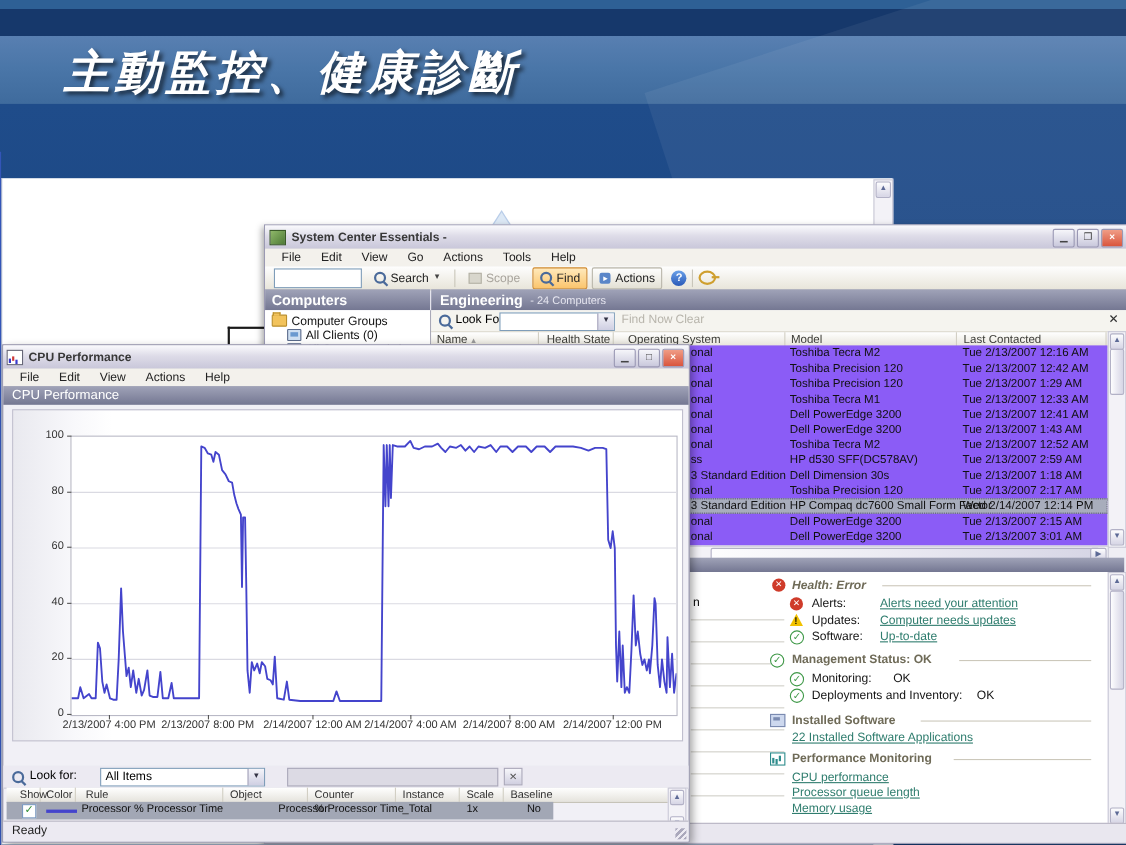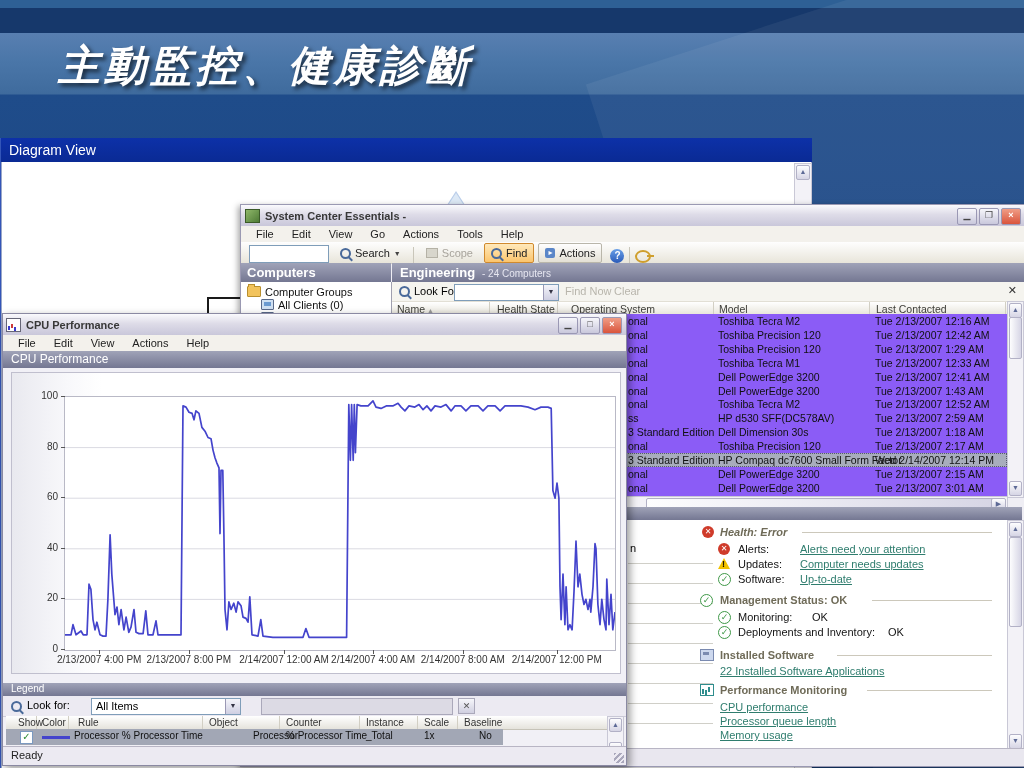--- a/index.html
+++ b/index.html
@@ -38,21 +38,21 @@
   .dg-titlebar{position:absolute;left:0;right:0;top:0;height:24px;
       background:linear-gradient(180deg,#0d31a8,#0a2a94);display:flex;align-items:center;}
   .dg-title{color:#fff;font-size:14px;margin-left:8px;}
   .dg-client{position:absolute;left:0;right:0;top:24px;bottom:0;background:#fff;
       border:1px solid #9aa7c8;border-top:none;}
   
   .win-sce{position:absolute;left:240px;top:204px;width:784px;height:561px;z-index:2;
       background:#efeef4;border:1px solid #9a99b2;box-shadow:-2px 2px 6px rgba(0,0,0,.35);}
   .sce-toolbar{position:absolute;left:0;right:0;top:37px;height:21px;
       background:linear-gradient(180deg,#fefefe,#e8e5da);border-bottom:1px solid #d3d0c4;
-      display:flex;align-items:flex-end;font-size:11px;}
+      display:flex;align-items:center;font-size:11px;}
   .tbtn{display:flex;align-items:center;gap:4px;border:1px solid transparent;padding:1px 6px;
       font-size:11px;color:#222;height:16px;}
   .tbtn.raised{border:1px solid #b9b6aa;border-radius:2px;background:linear-gradient(180deg,#fefefe,#e3e0d4);}
   .tbtn.hot{border:1px solid #d08a2e;border-radius:2px;background:linear-gradient(180deg,#ffe9bb,#fbc56d);}
   .tbtn.disabled{color:#a8a49c;}
   .vsep{width:1px;height:16px;background:#c9c6ba;margin:0 5px;}
   .mag{width:7px;height:7px;border:2px solid #4a6a9a;border-radius:50%;position:relative;display:inline-block;}
   .mag:after{content:"";position:absolute;width:5px;height:2px;background:#4a6a9a;
       transform:rotate(45deg);right:-4px;bottom:-3px;}
   .arrow-dn{font-size:7px;color:#444;}
@@ -156,23 +156,20 @@
 </style>
 </head>
 <body>
 
 <div class="stage">
   <div class="streak" style="left:620px;top:0;width:500px;height:300px;transform:rotate(-18deg);"></div>
   <div class="streak" style="left:780px;top:300px;width:420px;height:500px;transform:rotate(-30deg);"></div>
   <div class="slide-title">主動監控、健康診斷</div>
 
   <div class="win-diagram">
-    <div class="dg-titlebar">
-      <span class="dg-title">Diagram View</span>
-    </div>
     <div class="dg-client"></div>
     <div class="abs sb-track" style="left:793px;top:25px;width:16px;height:606px;">
       <div class="sb-btn" style="top:1px;">▲</div>
     </div>
     <div class="node-tri" style="left:446px;top:53px;"></div>
     <div class="conn" style="left:206px;top:159px;width:36px;height:2px;"></div>
     <div class="conn" style="left:206px;top:159px;width:2px;height:17px;"></div>
   </div>
 
   <div class="win-sce">
@@ -455,22 +452,20 @@
         <div class="xlab" style="left: 272px;">2/14/2007 12:00 AM</div>
         <div class="xtick" style="left: 272px;"></div>
         <div class="xlab" style="left: 361.1px;">2/14/2007 4:00 AM</div>
         <div class="xtick" style="left: 361.1px;"></div>
         <div class="xlab" style="left: 450.75px;">2/14/2007 8:00 AM</div>
         <div class="xtick" style="left: 450.75px;"></div>
         <div class="xlab" style="left: 544.8px;">2/14/2007 12:00 PM</div>
         <div class="xtick" style="left: 544.8px;"></div>
       </div>
 
-    <div class="legend-hd pane-hd">
-      <span>Legend</span></div>
     <div class="legend-look">
       <span class="mag" style="position:absolute;left:8px;top:5px;"></span>
       <span style="position:absolute;left:24px;top:3px;">Look for:</span>
       <span class="combo" style="left:88px;top:2px;width:148px;">
         <span style="position:absolute;left:4px;top:1px;font-size:11px;">All Items</span>
         <span class="dd">▼</span>
         </span>
       <span class="combo" style="left:258px;top:2px;width:190px;background:#dcdae4;border-color:#aaa8ba;"></span>
       <span style="position:absolute;left:455px;top:2px;width:15px;height:14px;background:linear-gradient(#f6f6fa,#d0cfe0);border:1px solid #aaa8ba;text-align:center;font-size:9px;color:#555;line-height:14px;">✕</span>
     </div>

